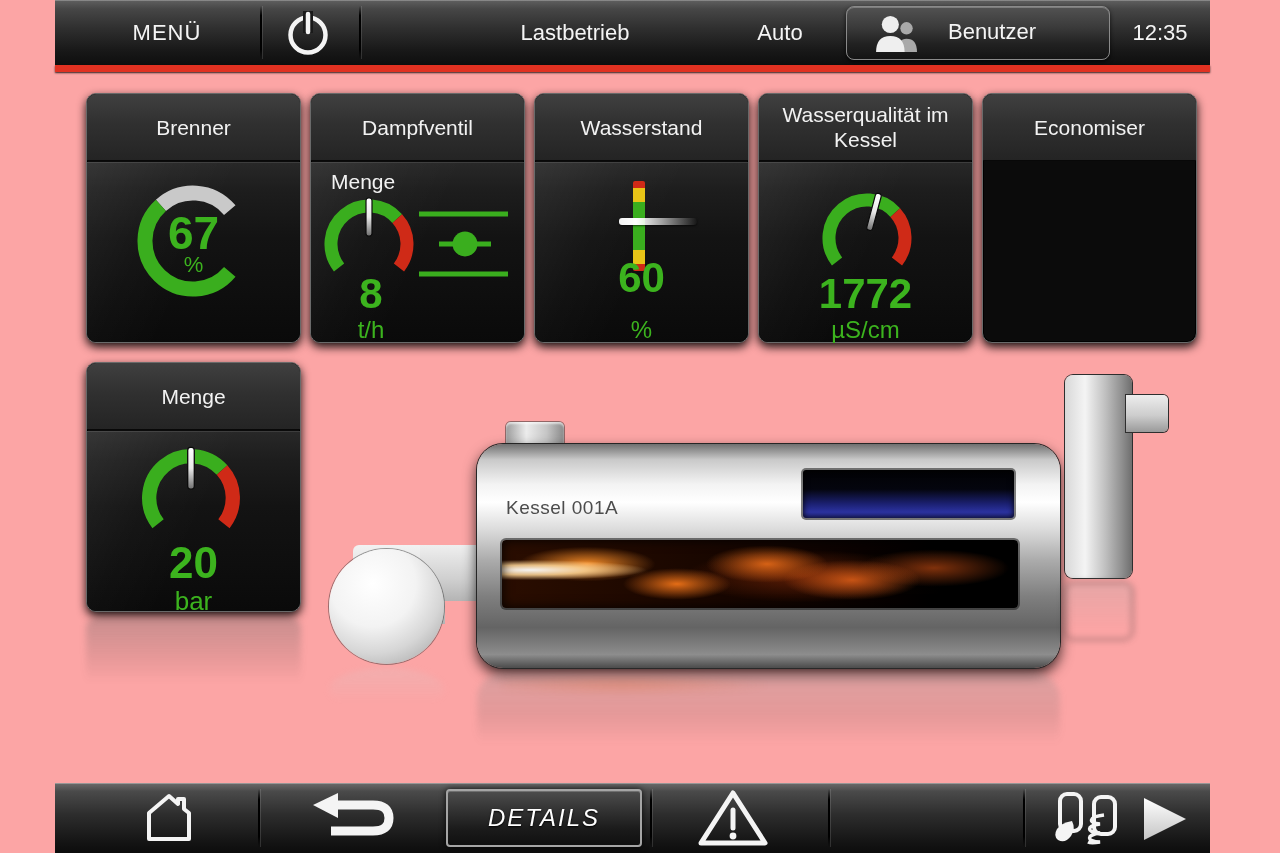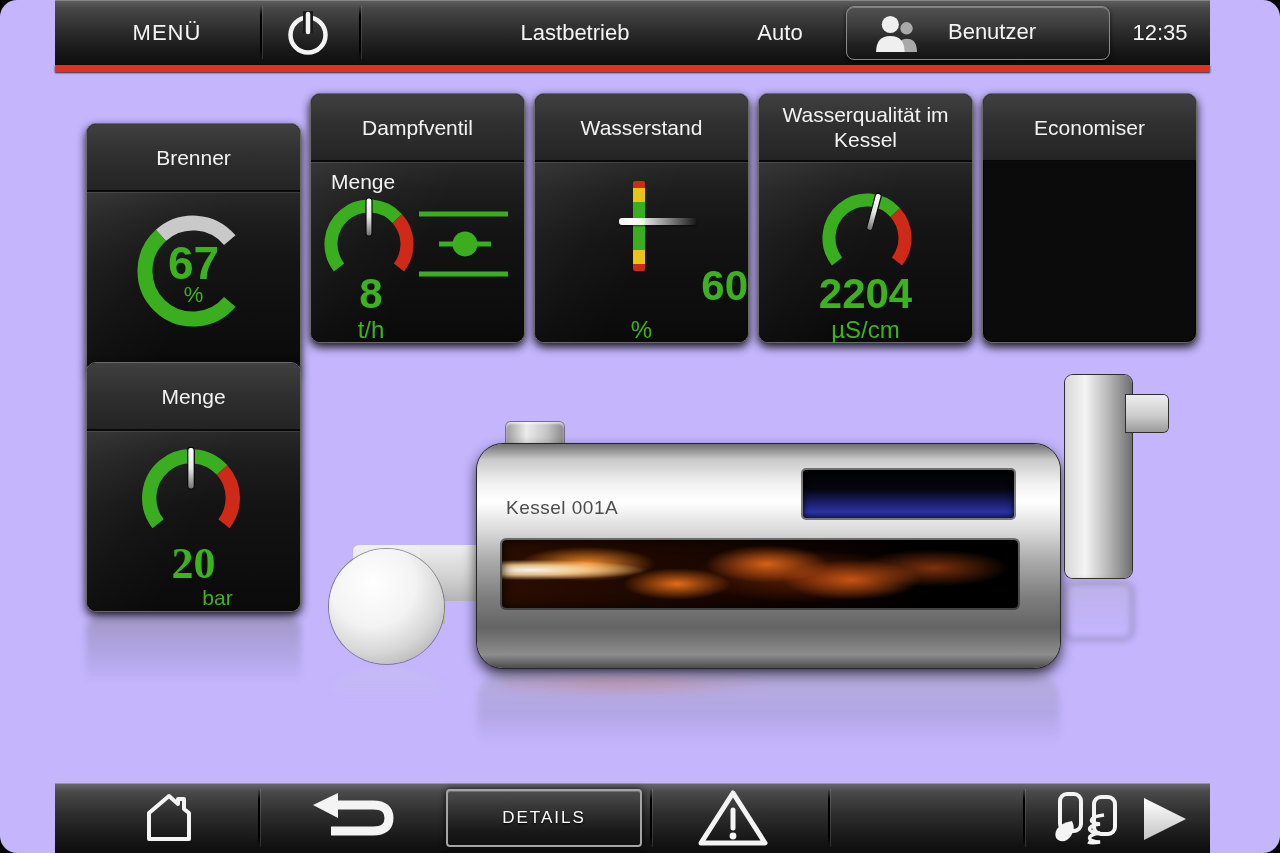--- a/index.html
+++ b/index.html
@@ -1,17 +1,17 @@
 <!DOCTYPE html>
 <html><head>
 <meta charset="utf-8">
 <style>
   html,body{margin:0;padding:0;background:#000;}
-  .stage{position:relative;width:1280px;height:853px;background:#c4b5fd;overflow:hidden;
-         font-family:"Liberation Sans",sans-serif;border-radius:17px;-webkit-font-smoothing:antialiased;}
+  .stage{position:relative;width:1280px;height:853px;background:#fca5a5;overflow:hidden;
+         font-family:"Liberation Sans",sans-serif;-webkit-font-smoothing:antialiased;}
   
   .topbar{position:absolute;left:55px;top:0;width:1155px;height:65px;
     background:linear-gradient(180deg,#606060 0%,#464646 14%,#2e2e2e 45%,#181818 78%,#0e0e0e 100%);
     box-shadow:inset 0 1px 0 rgba(255,255,255,.25);}
   .redline{position:absolute;left:55px;top:65px;width:1155px;height:7px;background:#e13121;
     box-shadow:0 1px 2px rgba(0,0,0,.8);}
   .bottombar{position:absolute;left:55px;top:783px;width:1155px;height:70px;
     background:linear-gradient(180deg,#6b6b6b 0%,#4a4a4a 12%,#2d2d2d 45%,#141414 85%,#0c0c0c 100%);
     box-shadow:inset 0 1px 0 rgba(255,255,255,.3);}
   .bartext{position:absolute;color:#f4f4f4;font-size:22px;line-height:65px;text-align:center;}
@@ -20,22 +20,22 @@
     box-shadow:1px 0 0 rgba(255,255,255,.13);}
   .userbtn{position:absolute;left:791px;top:6px;width:262px;height:52px;border-radius:8px;
     border:1px solid #8a8a8a;cursor:pointer;
     background:linear-gradient(180deg,#525252 0%,#3a3a3a 40%,#222 70%,#141414 100%);
     box-shadow:0 2px 4px rgba(0,0,0,.7), inset 0 1px 0 rgba(255,255,255,.25);}
   .userbtn .lbl{position:absolute;left:60px;width:170px;top:0;font-size:22px;line-height:50px;color:#f4f4f4;text-align:center;}
   .detailsbtn{position:absolute;left:391px;top:6px;width:196px;height:58px;border-radius:4px;
     border:2px solid #a5a5a5;cursor:pointer;box-sizing:border-box;
     background:linear-gradient(180deg,#4d4d4d 0%,#333 35%,#1b1b1b 70%,#101010 100%);
     box-shadow:0 0 6px rgba(0,0,0,.8), inset 0 1px 0 rgba(255,255,255,.2);}
-  .detailsbtn .lbl{position:absolute;left:0;width:100%;top:0;font-size:17px;letter-spacing:2px;
-    line-height:54px;color:#fff;text-align:center;text-shadow:0 1px 2px #000;}
+  .detailsbtn .lbl{position:absolute;left:0;width:100%;top:0;font-size:24px;letter-spacing:2px;
+    line-height:54px;color:#fff;text-align:center;text-shadow:0 1px 2px #000;font-style:italic;}
   .baricon{position:absolute;cursor:pointer;}
   
   .tile{position:absolute;width:215px;height:250px;border-radius:10px;border:1px solid #6a6a6a;
     box-sizing:border-box;background:#0b0b0b;cursor:pointer;
     box-shadow:0 4px 10px rgba(0,0,0,.9), inset 0 0 0 1px #000;}
   .tile .hd{position:absolute;top:0;left:0;right:0;height:67px;border-radius:9px 9px 0 0;
     background:linear-gradient(180deg,#404040 0%,#303030 45%,#242424 100%);
     display:flex;align-items:center;justify-content:center;text-align:center;
     color:#f2f2f2;font-size:21px;line-height:25px;padding:0 6px;box-sizing:border-box;
     border-bottom:1px solid #080808;}
@@ -123,21 +123,21 @@
         <path d="M26 40 Q26 26 35 26 Q46 26 46 40 Z" fill="#a9a9a9"></path>
         <circle cx="18" cy="11" r="9" fill="#efefef"></circle>
         <path d="M3 40 Q3 23 18 23 Q33 23 33 40 Z" fill="#efefef"></path>
       </svg>
       <div class="lbl">Benutzer</div>
     </div>
     <div class="bartext" style="left:1045px;width:120px;">12:35</div>
   </div>
   <div class="redline"></div>
 
-  <div class="tile" style="left:86px;top:93px;margin-top:30px;">
+  <div class="tile" style="left:86px;top:93px;">
     <div class="hd">Brenner</div>
     <div class="bd">
       <svg class="gsvg" style="left:46px;top:19px;" width="120" height="120" viewBox="-60 -60 120 120">
         <path d="M -32.12 -35.67 A 48 48 0 0 1 36.77 -30.85" fill="none" stroke="#c9c9c9" stroke-width="15"></path>
         <path d="M 36.77 30.85 A 48 48 0 1 1 -32.12 -35.67" fill="none" stroke="#3aae1e" stroke-width="15"></path>
       </svg>
       <div class="val" style="top:44px;font-size:46px;">67</div>
       <div class="unit" style="top:90px;font-size:22px;">%</div>
     </div>
   </div>
@@ -173,21 +173,21 @@
     <div class="hd">Wasserstand</div>
     <div class="bd">
       <div class="vbar" style="left:98px;top:19px;">
         <div style="height:7px;background:#cf2a17;"></div>
         <div style="height:14px;background:#e8c417;"></div>
         <div style="height:48px;background:#3aae1e;"></div>
         <div style="height:14px;background:#e8c417;"></div>
         <div style="height:7px;background:#cf2a17;"></div>
       </div>
       <div class="hind" style="left:84px;top:56px;"></div>
-      <div class="val" style="top:100px;text-align:right;">60</div>
+      <div class="val" style="top:92px;">60</div>
       <div class="unit" style="top:154px;">%</div>
     </div>
   </div>
 
   <div class="tile" style="left:758px;top:93px;">
     <div class="hd">Wasserqualität im Kessel</div>
     <div class="bd">
       <svg class="gsvg" style="left:58px;top:26px;" width="100" height="100" viewBox="-50 -50 100 100">
         <defs>
             <linearGradient id="ngB" x1="0" y1="-46" x2="0" y2="-8" gradientUnits="userSpaceOnUse">
@@ -195,21 +195,21 @@
               <stop offset=".5" stop-color="#e8e8e8"></stop>
               <stop offset="1" stop-color="#6f6f6f"></stop>
         </linearGradient>
           </defs>
         <path d="M -29.94 23.40 A 38 38 0 0 1 28.24 -25.43" fill="none" stroke="#3aae1e" stroke-width="13"></path>
         <path d="M 28.24 -25.43 A 38 38 0 0 1 29.94 23.40" fill="none" stroke="#cf2a17" stroke-width="13"></path>
         <g transform="rotate(15)">
             <rect x="-3" y="-46" width="6" height="38" rx="2.5" fill="url(#ngB)" stroke="#0a0a0a" stroke-width="1.2"></rect>
           </g>
       </svg>
-      <div class="val" style="top:108px;">2204</div>
+      <div class="val" style="top:108px;">1772</div>
       <div class="unit" style="top:154px;">µS/cm</div>
     </div>
   </div>
 
   <div class="tile" style="left:982px;top:93px;">
     <div class="hd">Economiser</div>
   </div>
 
   <div class="tile" style="left:86px;top:362px;">
     <div class="hd">Menge</div>
@@ -219,22 +219,22 @@
             <linearGradient id="ngC" x1="0" y1="-46" x2="0" y2="-8" gradientUnits="userSpaceOnUse">
           <stop offset="0" stop-color="#ffffff"></stop>
               <stop offset=".5" stop-color="#e8e8e8"></stop>
               <stop offset="1" stop-color="#6f6f6f"></stop>
         </linearGradient>
           </defs>
         <path d="M -29.94 23.40 A 38 38 0 0 1 28.24 -25.43" fill="none" stroke="#3aae1e" stroke-width="13"></path>
         <path d="M 28.24 -25.43 A 38 38 0 0 1 29.94 23.40" fill="none" stroke="#cf2a17" stroke-width="13"></path>
         <rect x="-3" y="-46" width="6" height="38" rx="2.5" fill="url(#ngC)" stroke="#0a0a0a" stroke-width="1.2"></rect>
       </svg>
-      <div class="val" style="top:107px;font-size:44px;font-family:Liberation Serif, serif;">20</div>
-      <div class="unit" style="top:155px;font-size:21px;padding-left:24px;">bar</div>
+      <div class="val" style="top:107px;font-size:44px;">20</div>
+      <div class="unit" style="top:155px;font-size:26px;">bar</div>
     </div>
   </div>
 
   <div class="blower-duct1"></div>
   <div class="blower-duct2"></div>
   <div class="blower-circle"></div>
   <div class="nozzle"></div>
   <div class="boilerbody"></div>
   <div class="kessellabel">Kessel 001A</div>
   <div class="glasswin"></div>

